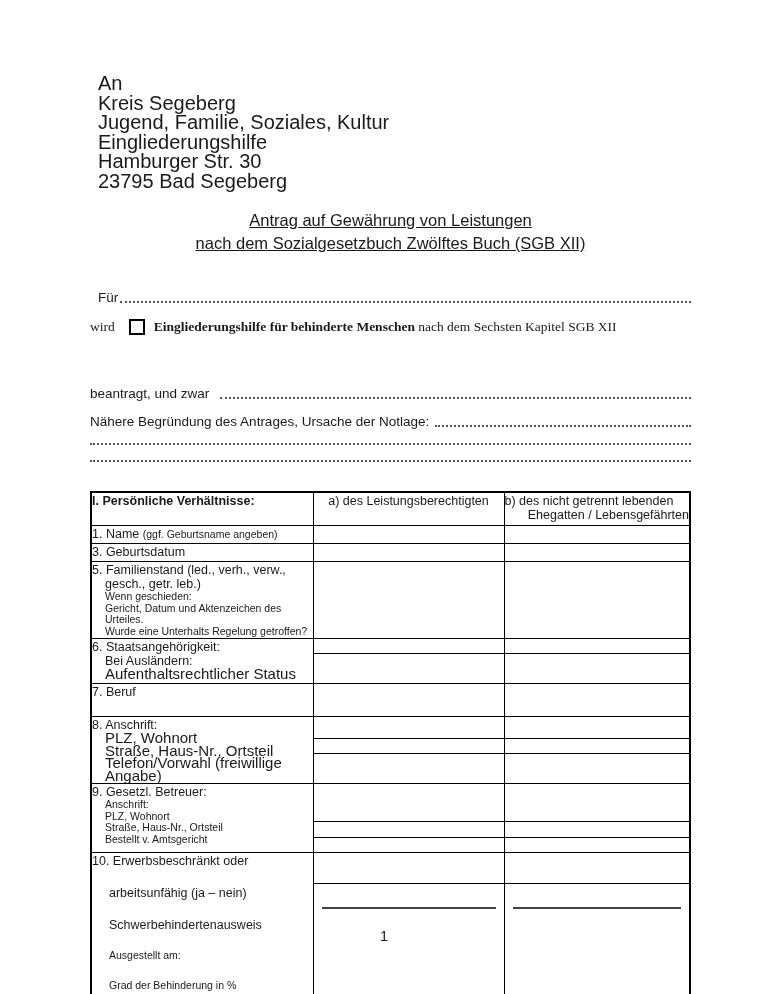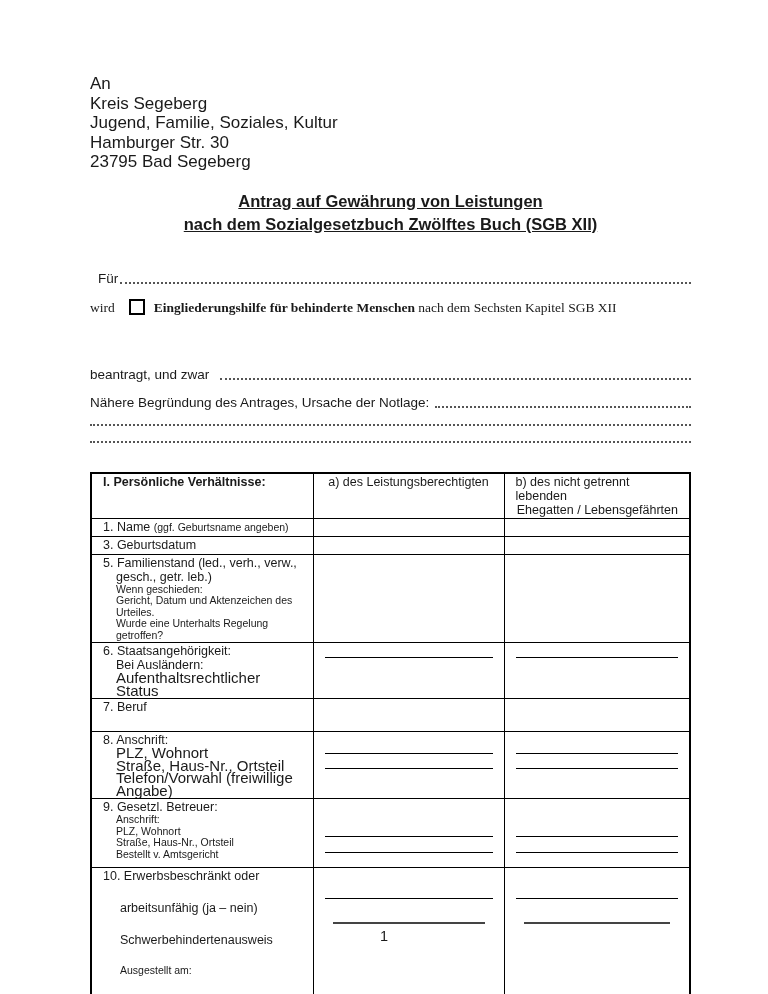--- a/index.html
+++ b/index.html
@@ -11,24 +11,24 @@
     position:relative;
     overflow:hidden;
   }
   .content {
     position:absolute;
     left:90px; top:0;
     width:601px;
   }
 
   
-  .address { margin-top:74px; font-size:17px; line-height:19.5px; }
-
-  
-  .title { margin-top:18px; text-align:center; font-weight:bold; font-size:16.5px; line-height:23px; }
+  .address { margin-top:74px; font-size:20px; line-height:19.5px;margin-left:8px; }
+
+  
+  .title { margin-top:18px; text-align:center; font-weight:normal; font-size:16.5px; line-height:23px; }
   .title div { text-decoration:underline; }
 
   
   .fillrow { display:flex; align-items:flex-end; font-size:13.5px; line-height:17px; }
   .fillrow .lbl { white-space:pre; flex:0 0 auto; }
   .dotfill { flex:1 1 auto; border-bottom:2px dotted #555; margin:0 0 3px 2px; height:0; }
   .row-fuer { margin-top:34px;margin-left:8px; }
   .row-wird { margin-top:12px; font-size:13.5px; line-height:17px; display:flex; align-items:center;font-family:Liberation Serif, serif; }
   .checkbox {
     width:12px; height:12px; border:2px solid #000;
@@ -42,21 +42,21 @@
   
   table.form {
     margin-top:29px;
     width:100%;
     border-collapse:collapse;
     table-layout:fixed;
     border:2px solid #000;
   }
   table.form td {
     border:1px solid #000;
-    padding:1px 11px;
+    padding:1px 0;
     vertical-align:top;
     font-size:12.5px;
     line-height:14px;
     overflow:hidden;
   }
   td.nopad { padding:0; }
   .hdr-b { font-weight:bold; }
   .c { text-align:center; }
   .r { text-align:right; }
   .small { font-size:10.5px; line-height:11.5px; }
@@ -78,20 +78,21 @@
 </style>
 </head>
 <body>
 
 <div class="content">
 
   <div class="address">
     <div>An</div>
     <div>Kreis Segeberg</div>
     <div>Jugend, Familie, Soziales, Kultur</div>
+    <div>Eingliederungshilfe</div>
     <div>Hamburger Str. 30</div>
     <div>23795 Bad Segeberg</div>
   </div>
 
   <div class="title">
     <div>Antrag auf Gewährung von Leistungen</div>
     <div>nach dem Sozialgesetzbuch Zwölftes Buch (SGB XII)</div>
   </div>
 
   <div class="fillrow row-fuer">

